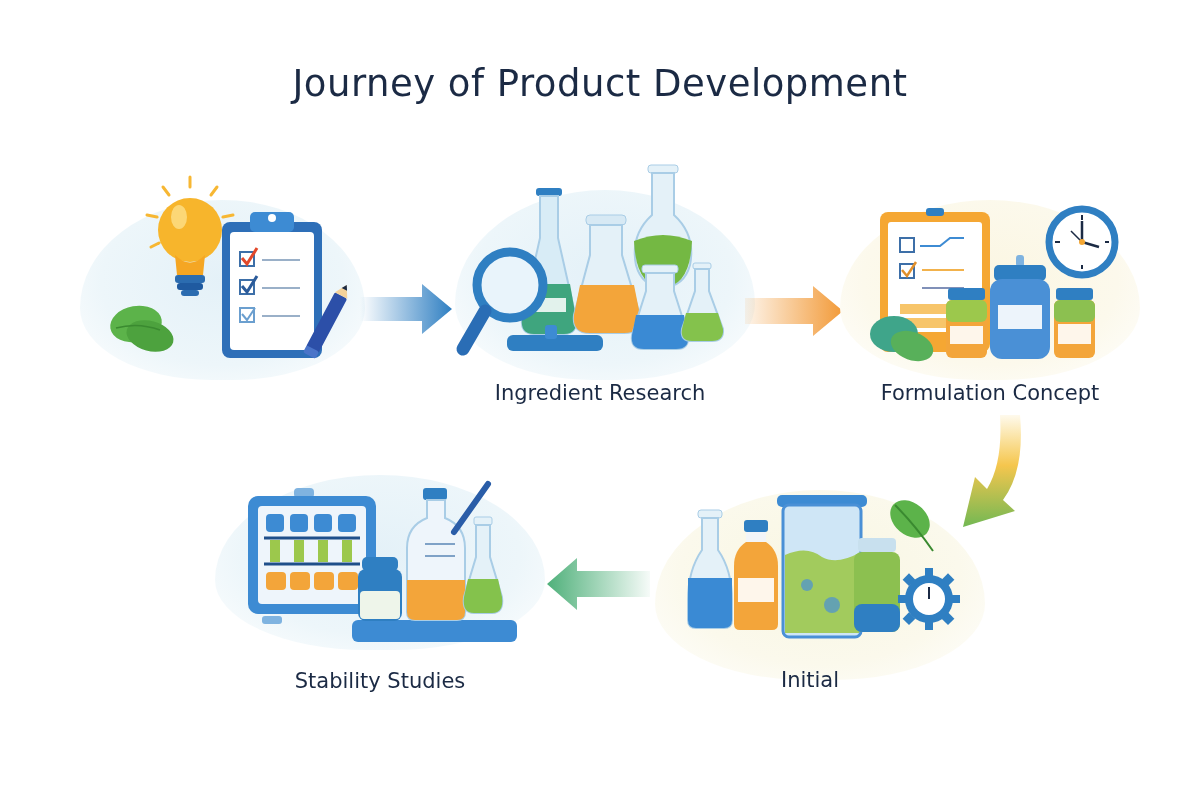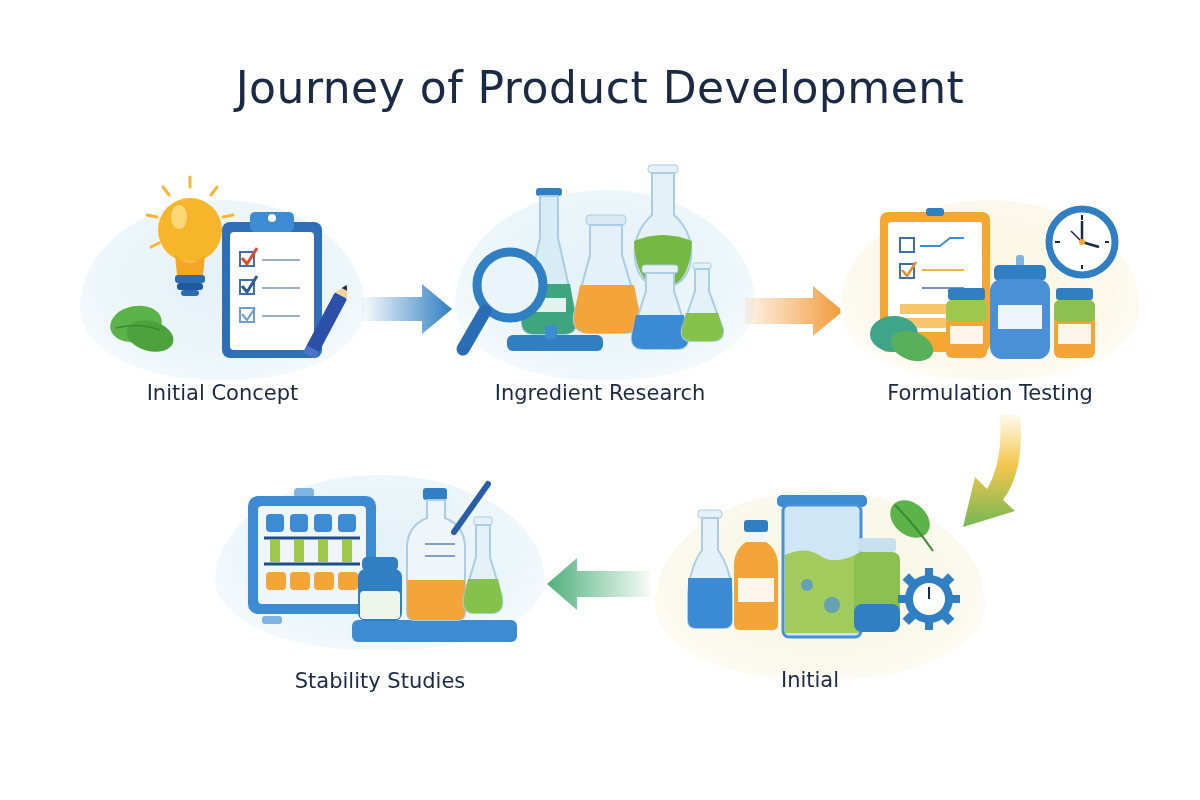--- a/index.html
+++ b/index.html
@@ -1,17 +1,17 @@
 <!DOCTYPE html>
 <html><head>
 <meta charset="utf-8">
 <style>
   html,body{margin:0;padding:0;}
   body{width:1200px;height:800px;background:#ffffff;position:relative;overflow:hidden;font-family:"Liberation Sans","DejaVu Sans",sans-serif;color:#1b2a44;}
-  .title{position:absolute;left:0;top:62px;width:1200px;text-align:center;font-size:44px;font-weight:400;letter-spacing:0.5px;color:#1b2a44;font-family:"DejaVu Sans",sans-serif;}
+  .title{position:absolute;left:0;top:62px;width:1200px;text-align:center;font-size:37px;font-weight:400;letter-spacing:0.5px;color:#1b2a44;font-family:"DejaVu Sans",sans-serif;}
   .stage{position:absolute;}
   .blob{position:absolute;border-radius:50% 50% 46% 46% / 60% 60% 40% 40%;}
   .label{position:absolute;text-align:center;font-size:21px;color:#1b2a44;font-family:"DejaVu Sans",sans-serif;line-height:30px;}
   svg{position:absolute;overflow:visible;}
 </style>
 </head>
 <body>
 
 <div class="title">Journey of Product Development</div>
 
@@ -58,21 +58,20 @@
       <polygon points="22,5 28,5 25,0" fill="#1b2a44"></polygon>
       <rect x="18" y="72" width="14" height="8" rx="2" fill="#4a74c9"></rect>
     </g>
   </svg>
 
   <svg style="left:28px;top:130px;" width="70" height="55" viewBox="0 0 70 55">
     <ellipse cx="28" cy="24" rx="26" ry="18" fill="#5cb34a" transform="rotate(-10 28 24)"></ellipse>
     <ellipse cx="42" cy="36" rx="24" ry="15" fill="#4da23e" transform="rotate(15 42 36)"></ellipse>
     <path d="M8 28 Q30 22 52 30" stroke="#3a8a30" stroke-width="1.5" fill="none"></path>
   </svg>
-  <div class="label" style="left:0;top:208px;width:285px;">Initial Concept</div>
 </div>
 
 <svg style="left:360px;top:284px;" width="95" height="50" viewBox="0 0 95 50">
   <defs>
       <linearGradient id="gBlue" x1="0" x2="1">
         <stop offset="0" stop-color="#2f7fc2" stop-opacity="0"></stop>
         <stop offset="1" stop-color="#2f7fc2"></stop>
       </linearGradient>
     </defs>
   <polygon points="0,13 62,13 62,0 92,25 62,50 62,37 0,37" fill="url(#gBlue)"></polygon>
@@ -183,21 +182,21 @@
     <rect x="0" y="24" width="60" height="80" rx="12" fill="#4a90d6"></rect>
     <rect x="8" y="50" width="44" height="24" fill="#ffffff" opacity="0.9"></rect>
   </svg>
 
   <svg style="left:212px;top:108px;" width="45" height="72" viewBox="0 0 45 72">
     <rect x="4" y="0" width="37" height="12" rx="3" fill="#2f7fc2"></rect>
     <rect x="2" y="12" width="41" height="58" rx="6" fill="#f3a53a"></rect>
     <rect x="2" y="12" width="41" height="22" rx="6" fill="#8cc050"></rect>
     <rect x="6" y="36" width="33" height="20" fill="#ffffff" opacity="0.9"></rect>
   </svg>
-  <div class="label" style="left:0;top:198px;width:300px;">Formulation Testing</div>
+  <div class="label" style="left:0;top:198px;width:300px;">Formulation Concept</div>
 </div>
 
 <svg style="left:955px;top:415px;" width="75" height="115" viewBox="0 0 75 115">
   <defs>
       <linearGradient id="gCurve" x1="0" y1="0" x2="0" y2="1">
         <stop offset="0" stop-color="#f7c948" stop-opacity="0.1"></stop>
         <stop offset="0.45" stop-color="#f5c64e"></stop>
         <stop offset="1" stop-color="#72b853"></stop>
       </linearGradient>
     </defs>

